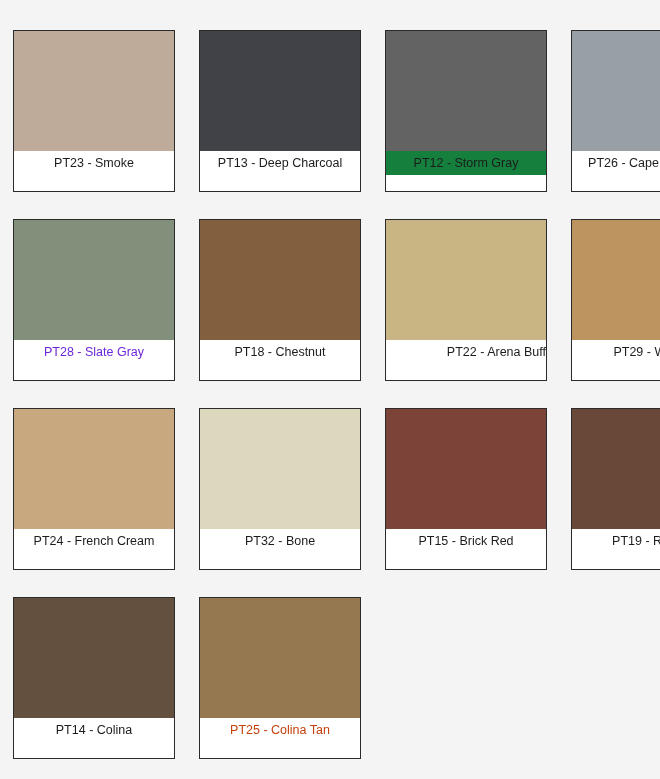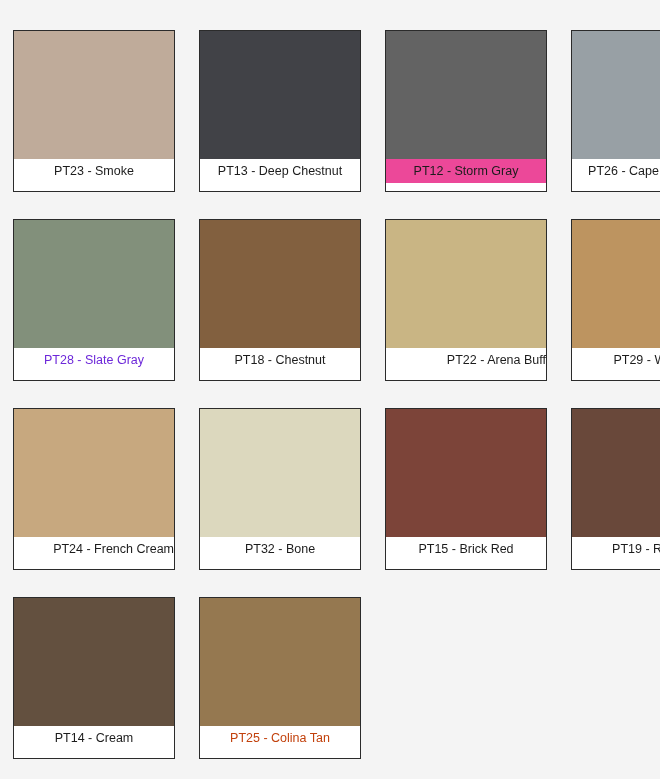--- a/index.html
+++ b/index.html
@@ -37,46 +37,46 @@
     position: absolute;
     top: 0;
     left: 0;
     right: 0;
     height: 136px;
   }
   .swatch-label {
     position: absolute;
     left: 0;
     right: 0;
-    bottom: 8px;
+    bottom: 16px;
     height: 24px;
     background: #ffffff;
     color: #1c1c1c;
     font-size: 12.5px;
     line-height: 24px;
     text-align: center;
     white-space: nowrap;
     overflow: hidden;
   }
 </style>
 </head>
 <body style="background: rgb(244, 244, 244);">
 
 <div id="swatch-grid">
     <div class="swatch-card" style="border-color: rgb(43, 43, 43);">
       <div class="swatch-color" style="background: rgb(191, 171, 154);"></div>
       <div class="swatch-label" style="background: rgb(255, 255, 255); color: rgb(28, 28, 28);">PT23 - Smoke</div>
     </div>
     <div class="swatch-card" style="border-color: rgb(43, 43, 43);">
       <div class="swatch-color" style="background: rgb(65, 66, 71);"></div>
-      <div class="swatch-label" style="background: rgb(255, 255, 255); color: rgb(28, 28, 28);">PT13 - Deep Chestnut</div>
+      <div class="swatch-label" style="background: rgb(255, 255, 255); color: rgb(28, 28, 28);">PT13 - Deep Charcoal</div>
     </div>
     <div class="swatch-card" style="border-color: rgb(43, 43, 43);">
       <div class="swatch-color" style="background: rgb(99, 99, 99);"></div>
-      <div class="swatch-label" style="background: #ec4899; color: rgb(28, 28, 28);">PT12 - Storm Gray</div>
+      <div class="swatch-label" style="background: #15803d; color: rgb(28, 28, 28);">PT12 - Storm Gray</div>
     </div>
     <div class="swatch-card" style="border-color: rgb(43, 43, 43);">
       <div class="swatch-color" style="background: rgb(152, 160, 165);"></div>
       <div class="swatch-label" style="background: rgb(255, 255, 255); color: rgb(28, 28, 28);">PT26 - Cape Cod Gray</div>
     </div>
     <div class="swatch-card" style="border-color: rgb(43, 43, 43);">
       <div class="swatch-color" style="background: rgb(130, 144, 123);"></div>
       <div class="swatch-label" style="background: rgb(255, 255, 255); color: #6d28d9;">PT28 - Slate Gray</div>
     </div>
     <div class="swatch-card" style="border-color: rgb(43, 43, 43);">
@@ -86,35 +86,35 @@
     <div class="swatch-card" style="border-color: rgb(43, 43, 43);">
       <div class="swatch-color" style="background: rgb(201, 181, 132);"></div>
       <div class="swatch-label" style="background: rgb(255, 255, 255); color: rgb(28, 28, 28); text-align: right;">PT22 - Arena Buff</div>
     </div>
     <div class="swatch-card" style="border-color: rgb(43, 43, 43);">
       <div class="swatch-color" style="background: rgb(189, 148, 96);"></div>
       <div class="swatch-label" style="background: rgb(255, 255, 255); color: rgb(28, 28, 28);">PT29 - Wheat</div>
     </div>
     <div class="swatch-card" style="border-color: rgb(43, 43, 43);">
       <div class="swatch-color" style="background: rgb(199, 168, 127);"></div>
-      <div class="swatch-label" style="background: rgb(255, 255, 255); color: rgb(28, 28, 28); text-align: right;">PT24 - French Cream</div>
+      <div class="swatch-label" style="background: rgb(255, 255, 255); color: rgb(28, 28, 28);">PT24 - French Cream</div>
     </div>
     <div class="swatch-card" style="border-color: rgb(43, 43, 43);">
       <div class="swatch-color" style="background: rgb(220, 216, 190);"></div>
       <div class="swatch-label" style="background: rgb(255, 255, 255); color: rgb(28, 28, 28); margin-top: 41px;">PT32 - Bone</div>
     </div>
     <div class="swatch-card" style="border-color: rgb(43, 43, 43); padding-left: 24px;">
       <div class="swatch-color" style="background: rgb(124, 68, 57);"></div>
       <div class="swatch-label" style="background: rgb(255, 255, 255); color: rgb(28, 28, 28);">PT15 - Brick Red</div>
     </div>
     <div class="swatch-card" style="border-color: rgb(43, 43, 43);">
       <div class="swatch-color" style="background: rgb(105, 72, 58);"></div>
       <div class="swatch-label" style="background: rgb(255, 255, 255); color: rgb(28, 28, 28);">PT19 - Russet</div>
     </div>
     <div class="swatch-card" style="border-color: rgb(43, 43, 43);">
       <div class="swatch-color" style="background: rgb(99, 80, 63);"></div>
-      <div class="swatch-label" style="background: rgb(255, 255, 255); color: rgb(28, 28, 28);">PT14 - Cream</div>
+      <div class="swatch-label" style="background: rgb(255, 255, 255); color: rgb(28, 28, 28);">PT14 - Colina</div>
     </div>
     <div class="swatch-card" style="border-color: rgb(43, 43, 43);">
       <div class="swatch-color" style="background: rgb(149, 120, 80);"></div>
       <div class="swatch-label" style="background: rgb(255, 255, 255); color: #c2410c;">PT25 - Colina Tan</div>
     </div>
   </div>
 
 </body></html>

